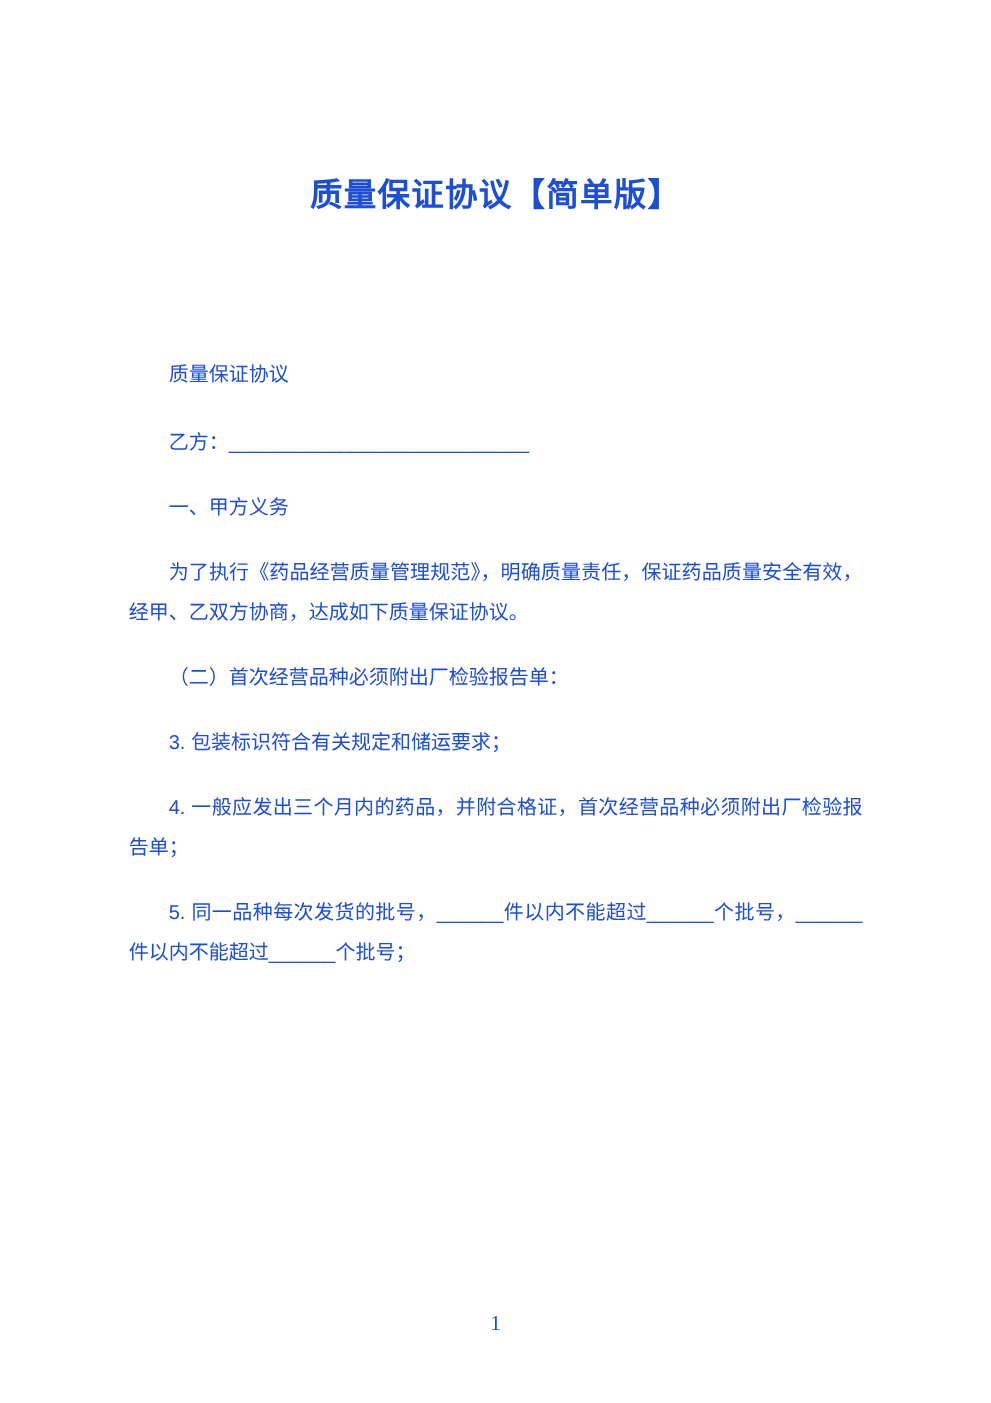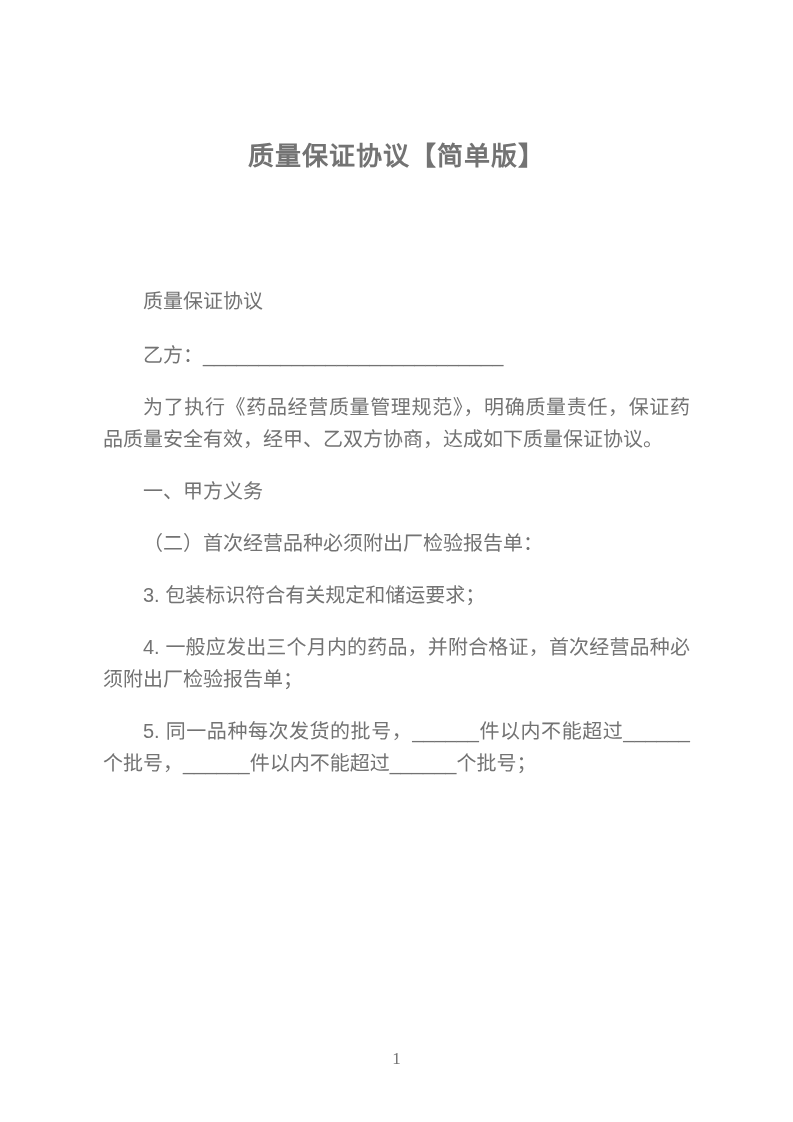--- a/index.html
+++ b/index.html
@@ -6,38 +6,38 @@
     margin: 0;
     padding: 0;
     background: #ffffff;
   }
   .page {
     position: relative;
     width: 793px;
     height: 1122px;
     margin: 0 auto;
     background: #ffffff;
-    color: #737373;
+    color: #1d4ed8;
     font-family: "Liberation Sans", "DejaVu Sans", sans-serif;
     overflow: hidden;
   }
   .content {
     padding: 0 103px;
   }
   .doc-title {
     margin: 140px 0 0 0;
     font-size: 26px;
     line-height: 32px;
     font-weight: bold;
     text-align: center;
     letter-spacing: 1px;
   }
   .para {
     margin: 20px 0 0 0;
-    font-size: 20px;
+    font-size: 16px;
     line-height: 32px;
     text-indent: 2em;
     text-align: justify;
     word-break: break-all;
   }
   .subtitle {
     margin-top: 113px;
   }
   .party-line {
     margin-top: 22px;
@@ -63,23 +63,23 @@
 <div class="page">
   <div class="content">
 
     <h1 class="doc-title">质量保证协议【简单版】</h1>
 
     <p class="para subtitle">质量保证协议</p>
 
 
     <p class="para party-line"><span>乙方：</span><span class="blank">___________________________</span></p>
 
+    <p class="para">一、甲方义务</p>
+
     <p class="para">为了执行《药品经营质量管理规范》，明确质量责任，保证药品质量安全有效，经甲、乙双方协商，达成如下质量保证协议。</p>
-
-    <p class="para">一、甲方义务</p>
 
 
     <p class="para">（二）首次经营品种必须附出厂检验报告单：</p>
 
 
 
     <p class="para">3. 包装标识符合有关规定和储运要求；</p>
 
     <p class="para">4. 一般应发出三个月内的药品，并附合格证，首次经营品种必须附出厂检验报告单；</p>
 

